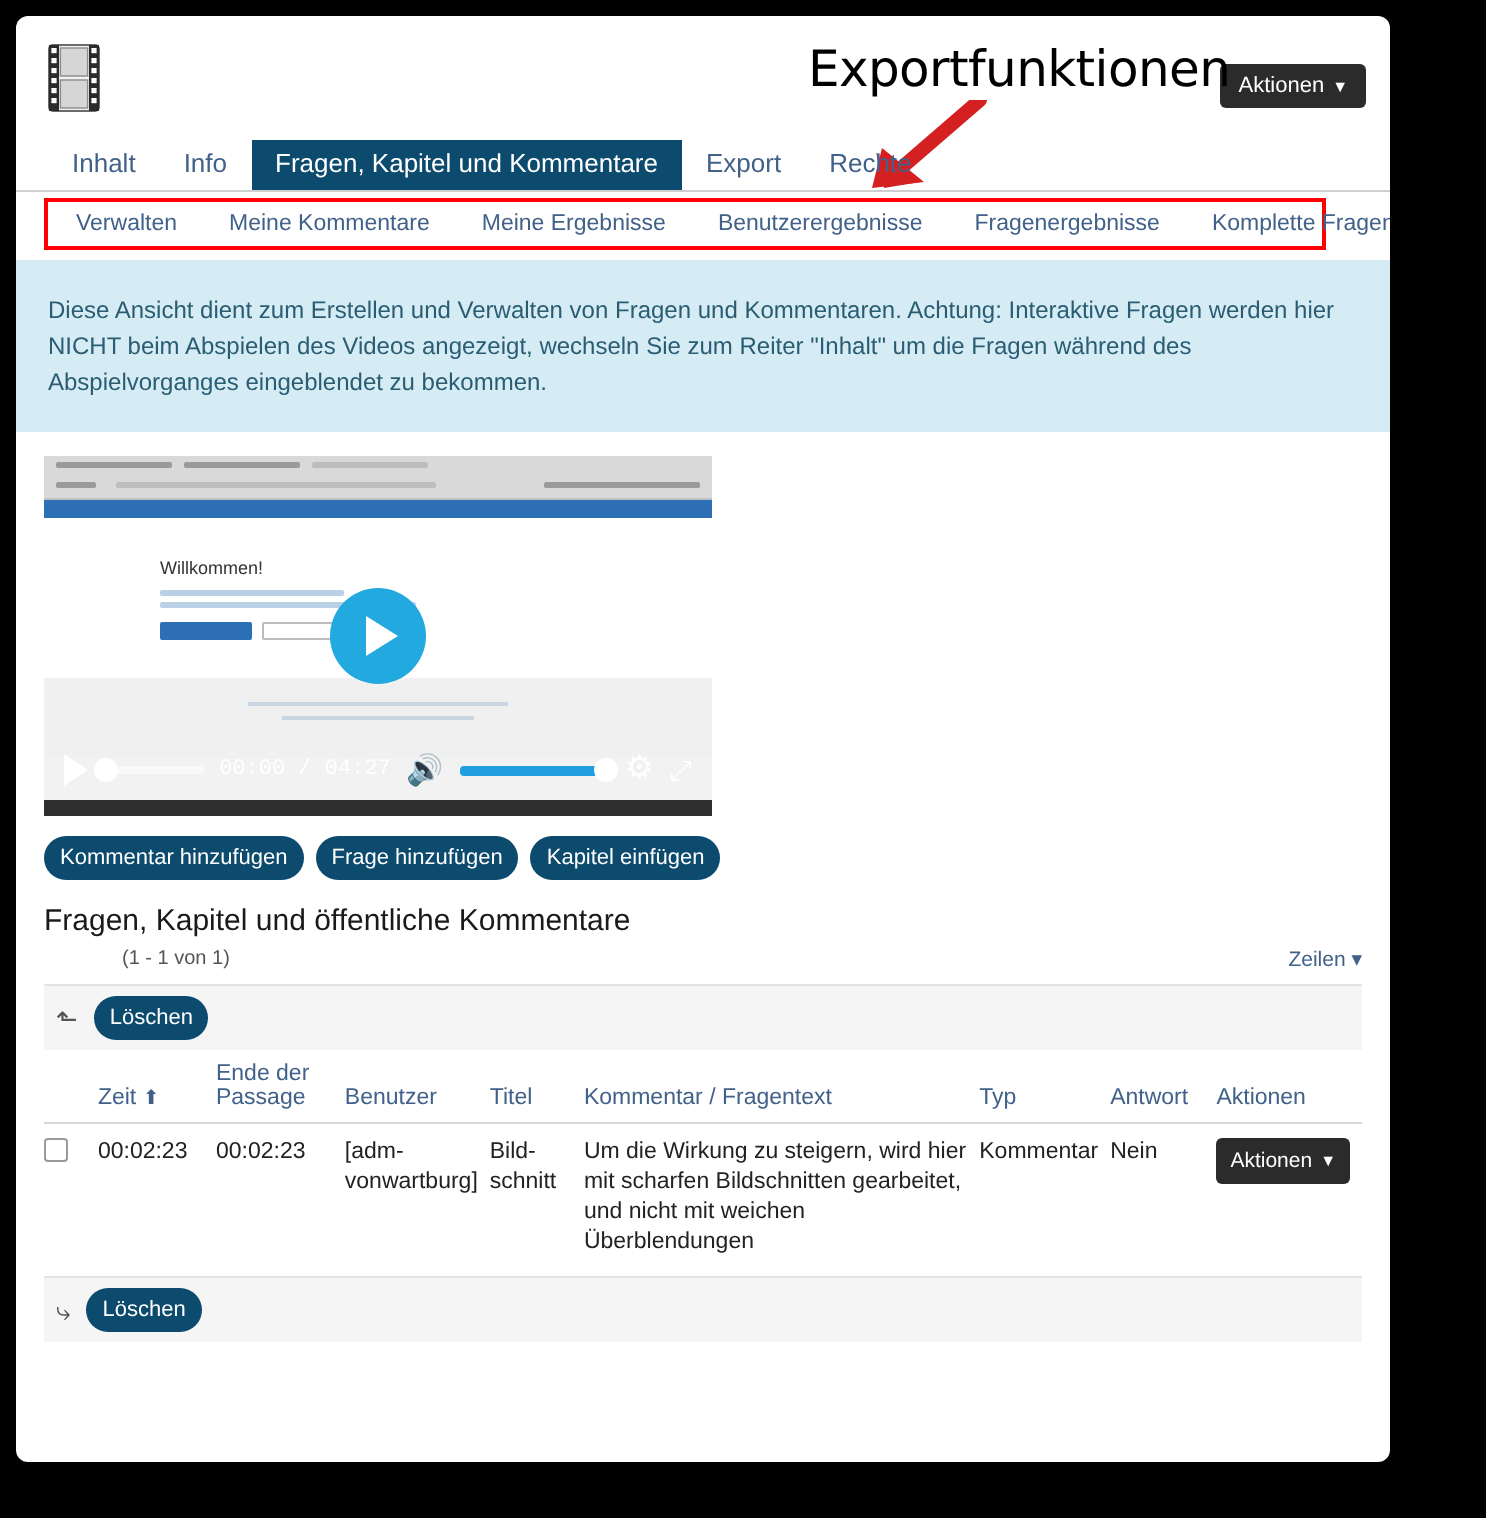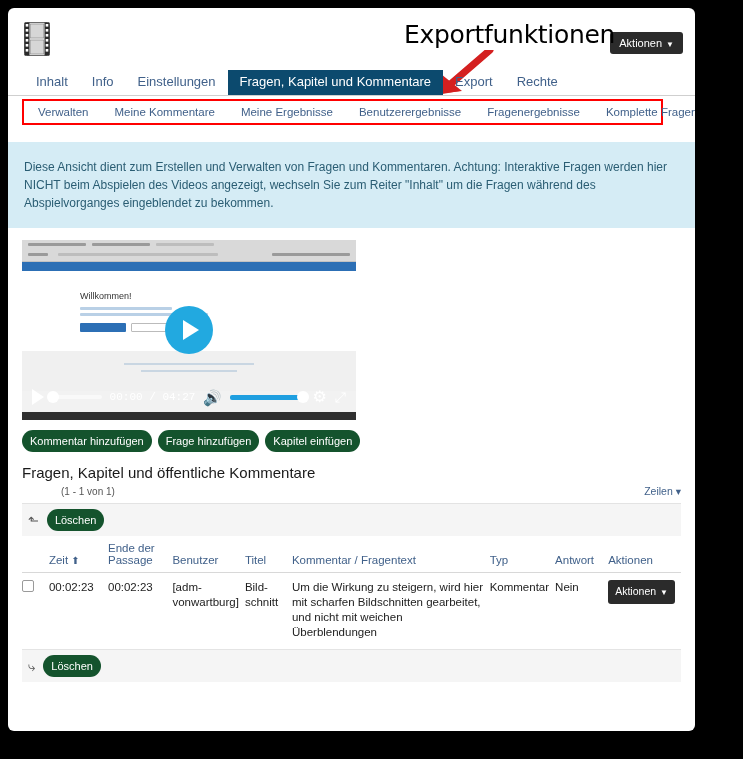--- a/index.html
+++ b/index.html
@@ -105,21 +105,21 @@
     white-space: nowrap;
   }
   .subnav-item.active { }
   
   .infobox {
     background: #d5ecf5;
     color: #2a5d73;
     font-size: 12px;
     line-height: 18px;
     padding: 16px 18px 16px 16px;
-    margin-top: 16px;
+    margin-top: 4px;
   }
   
   .video-area { padding: 12px 0 0 14px; }
   .video {
     width: 334px; height: 180px;
     position: relative;
     background: #f2f2f2;
     overflow: hidden;
   }
   .browser-chrome {
@@ -164,21 +164,21 @@
   .timetxt { color:#fff; font-size:11px; font-family:"Liberation Mono", monospace; white-space:nowrap;}
   .vol-icon { color:#fff; font-size:15px; line-height:1; cursor:pointer;}
   .volbar { position:relative; width: 84px; height: 5px; background:#1f9fe0; border-radius:2px; cursor:pointer;}
   .vol-knob { position:absolute; right:-5px; top:-4px; width:12px;height:12px;border-radius:50%;background:#fff;}
   .gear { color:#fff; font-size:16px; line-height:1; cursor:pointer;}
   .expand { color:#fff; font-size:14px; line-height:1; cursor:pointer;}
   .vid-botbar { position:absolute; left:0; right:0; bottom:0; height:8px; background:#2f2f2f;}
   
   .btn-row { display:flex; gap:6px; padding: 10px 0 0 14px; }
   .dark-btn {
-    background:#14532d; color:#fff; font-size:11px;
+    background:#0c4a6e; color:#fff; font-size:11px;
     padding: 5px 8px; border-radius:11px; cursor:pointer; white-space:nowrap;
   }
   
   .tbl-section { padding: 12px 14px 0 14px; }
   .tbl-title { font-size:15px; color:#1a1a1a; margin-bottom: 4px;}
   .tbl-meta-row { display:flex; justify-content:space-between; align-items:center;margin-left:39px; }
   .tbl-count { font-size:10px; color:#555; }
   .zeilen-link { font-size:10.5px; color:#41618a; cursor:pointer; }
   .toolbar-strip {
     background:#f5f5f5; border-top:1px solid #e3e3e3;
@@ -255,21 +255,20 @@
         <path d="M66,2 L22,40 L34,41 L16,44 L12,26 L18,36 L62,-2 Z" fill="#d42020"></path>
         <path d="M10,44 L15,24 L36,41 Z" fill="#d42020"></path>
         <path d="M64,0 L20,38" stroke="#d42020" stroke-width="7" stroke-linecap="round"></path>
       </svg>
     </span>
   </div>
 
   <div class="tabbar">
     <div class="tab"><span>Inhalt</span></div>
     <div class="tab"><span>Info</span></div>
-    <div class="tab"><span>Einstellungen</span></div>
     <div class="tab active"><span>Fragen, Kapitel und Kommentare</span></div>
     <div class="tab"><span>Export</span></div>
     <div class="tab"><span>Rechte</span></div>
   </div>
 
   <div class="subnav-wrap">
     <div class="subnav">
       <span class="subnav-item active">Verwalten</span>
       <span class="subnav-item">Meine Kommentare</span>
       <span class="subnav-item">Meine Ergebnisse</span>

